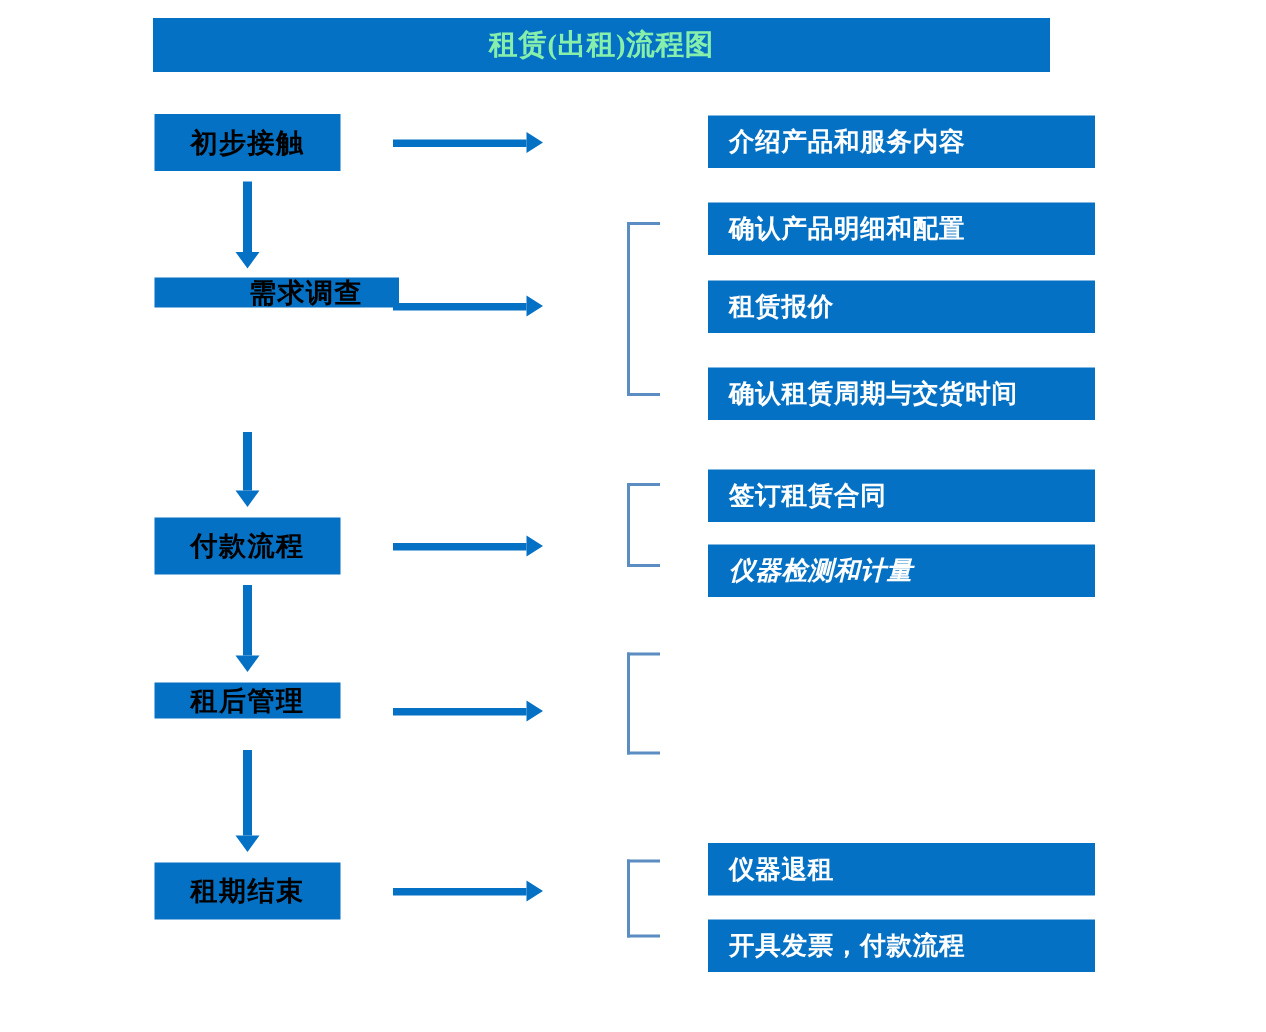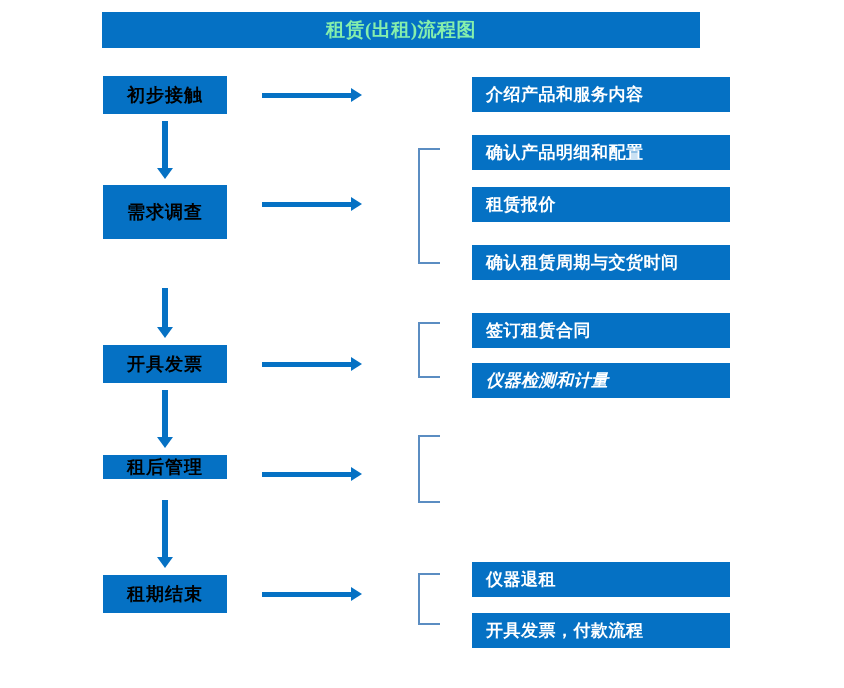--- a/index.html
+++ b/index.html
@@ -111,23 +111,23 @@
 </style>
 </head>
 <body>
 
 <div id="canvas">
 
   <div class="title-bar">租赁(出租)流程图</div>
 
   <div class="stage-box" style="left:103px; top:76px; width:124px; height:38px;">初步接触</div>
 
-  <div class="stage-box" style="left:103px; top:185px; width:124px; height:54px;">需求调查</div>
-
-  <div class="stage-box" style="left:103px; top:345px; width:124px; height:38px;">开具发票</div>
+  <div class="stage-box" style="left:103px; top:185px; width:124px; height:20px;padding-left:39px;">需求调查</div>
+
+  <div class="stage-box" style="left:103px; top:345px; width:124px; height:38px;">付款流程</div>
 
   <div class="stage-box" style="left:103px; top:455px; width:124px; height:24px;">租后管理</div>
 
   <div class="stage-box" style="left:103px; top:575px; width:124px; height:38px;font-family:Liberation Serif, serif;">租期结束</div>
 
   <div class="v-arrow" style="left:157px; top:121px; height:58px;">
     <div class="shaft" style="height:47px;"></div>
     <div class="head" style="top:47px;"></div>
   </div>
 

